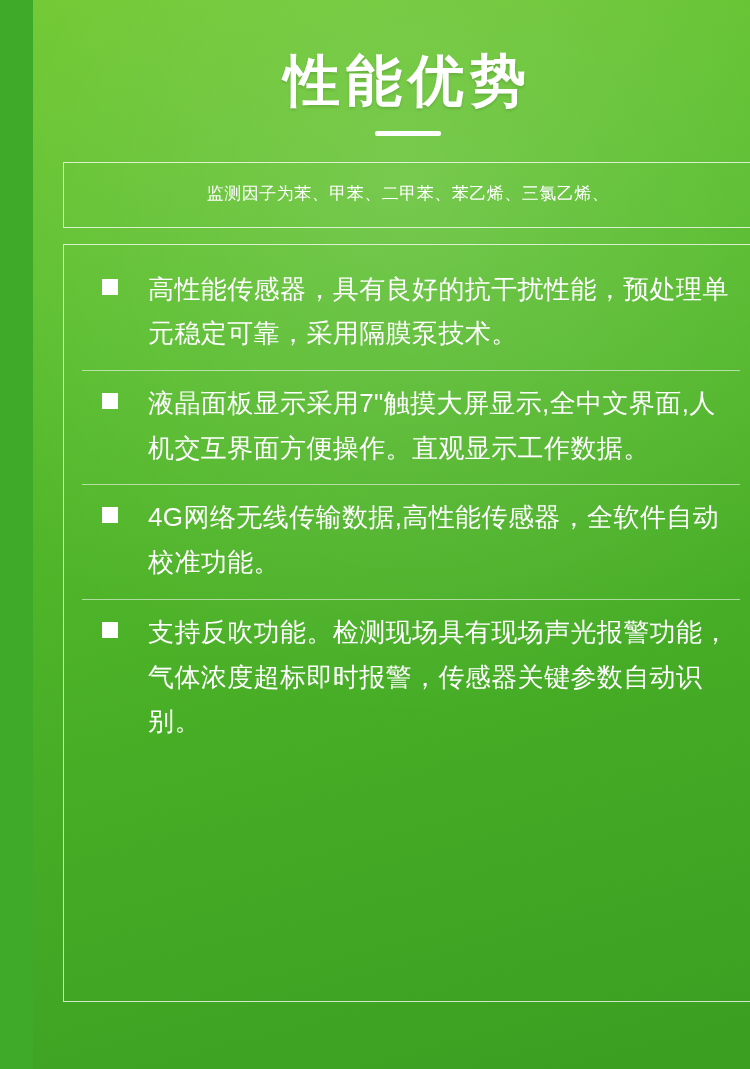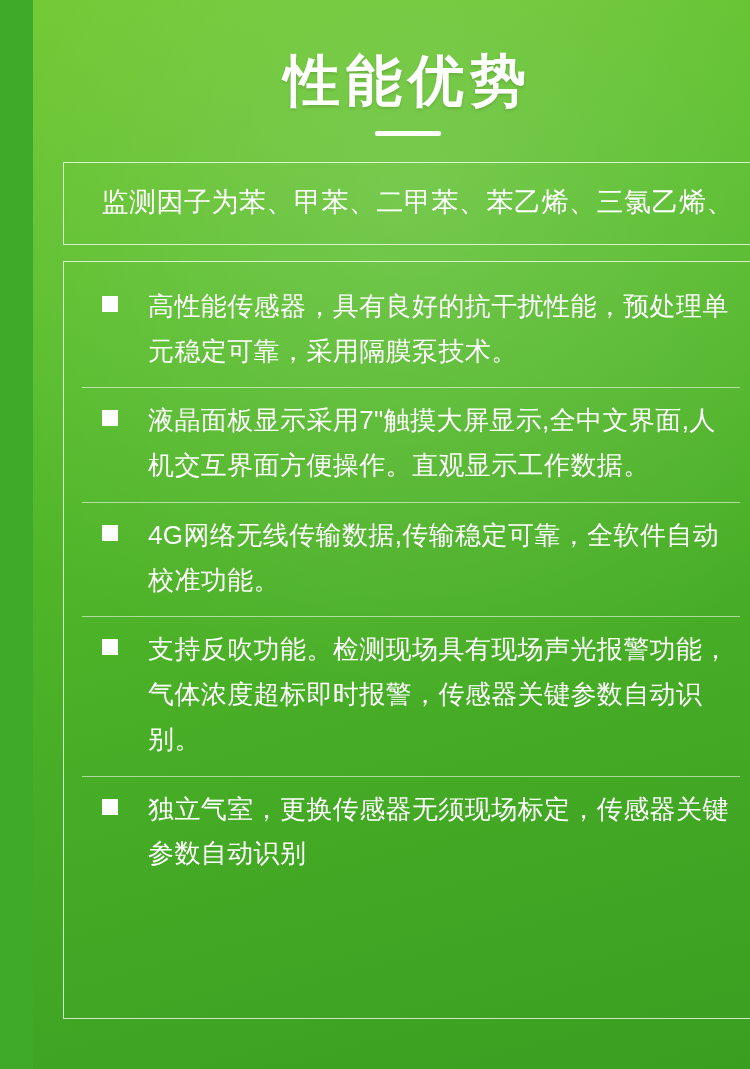--- a/index.html
+++ b/index.html
@@ -42,23 +42,23 @@
     border-radius: 2px;
   }
   .intro-box {
     margin: 26px 8px 0 8px;
     border: 1px solid rgba(255,255,255,0.75);
     padding: 16px 18px 18px 18px;
     box-sizing: border-box;
   }
   .intro-line {
     color: #ffffff;
-    font-size: 27px;
+    font-size: 17px;
     line-height: 1.75;
-    text-align: right;
+    text-align: center;
     letter-spacing: 0.5px;
   }
   .features-box {
     margin: 16px 8px 0 8px;
     border: 1px solid rgba(255,255,255,0.75);
     box-sizing: border-box;
     padding: 22px 12px 16px 18px;
     height: 758px;
   }
   .feature {
@@ -106,27 +106,23 @@
       <span class="feature-text">高性能传感器，具有良好的抗干扰性能，预处理单元稳定可靠，采用隔膜泵技术。</span>
     </div>
 
     <div class="feature">
       <span class="bullet"></span>
       <span class="feature-text">液晶面板显示采用7"触摸大屏显示,全中文界面,人机交互界面方便操作。直观显示工作数据。</span>
     </div>
 
     <div class="feature">
       <span class="bullet"></span>
-      <span class="feature-text">4G网络无线传输数据,传输稳定可靠，全软件自动校准功能。</span>
+      <span class="feature-text">4G网络无线传输数据,高性能传感器，全软件自动校准功能。</span>
     </div>
 
     <div class="feature">
       <span class="bullet"></span>
       <span class="feature-text">支持反吹功能。检测现场具有现场声光报警功能，气体浓度超标即时报警，传感器关键参数自动识别。</span>
     </div>
 
-    <div class="feature">
-      <span class="bullet"></span>
-      <span class="feature-text">独立气室，更换传感器无须现场标定，传感器关键参数自动识别</span>
-    </div>
 
   </div>
 </div>
 
 </body></html>

